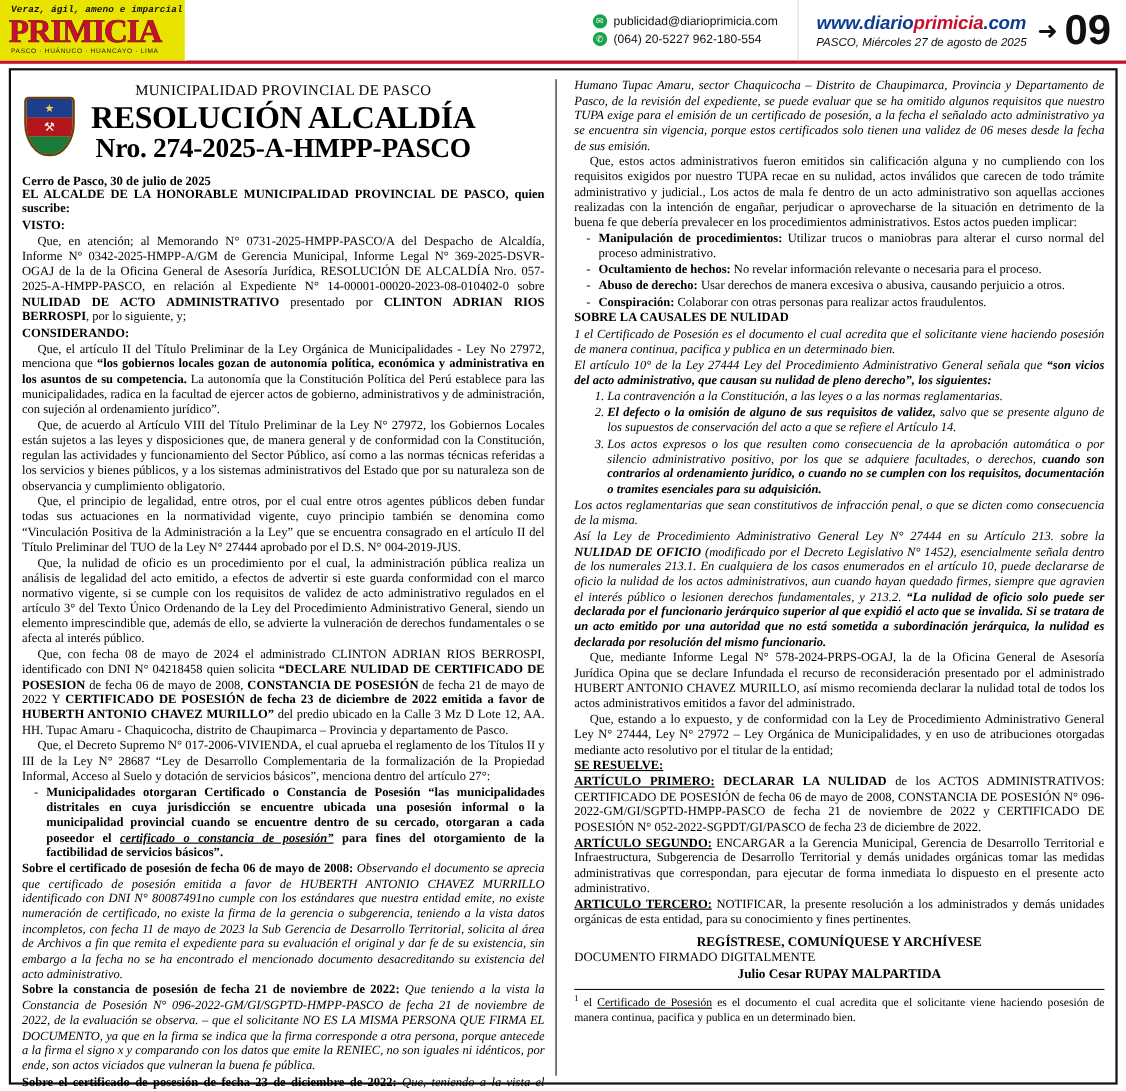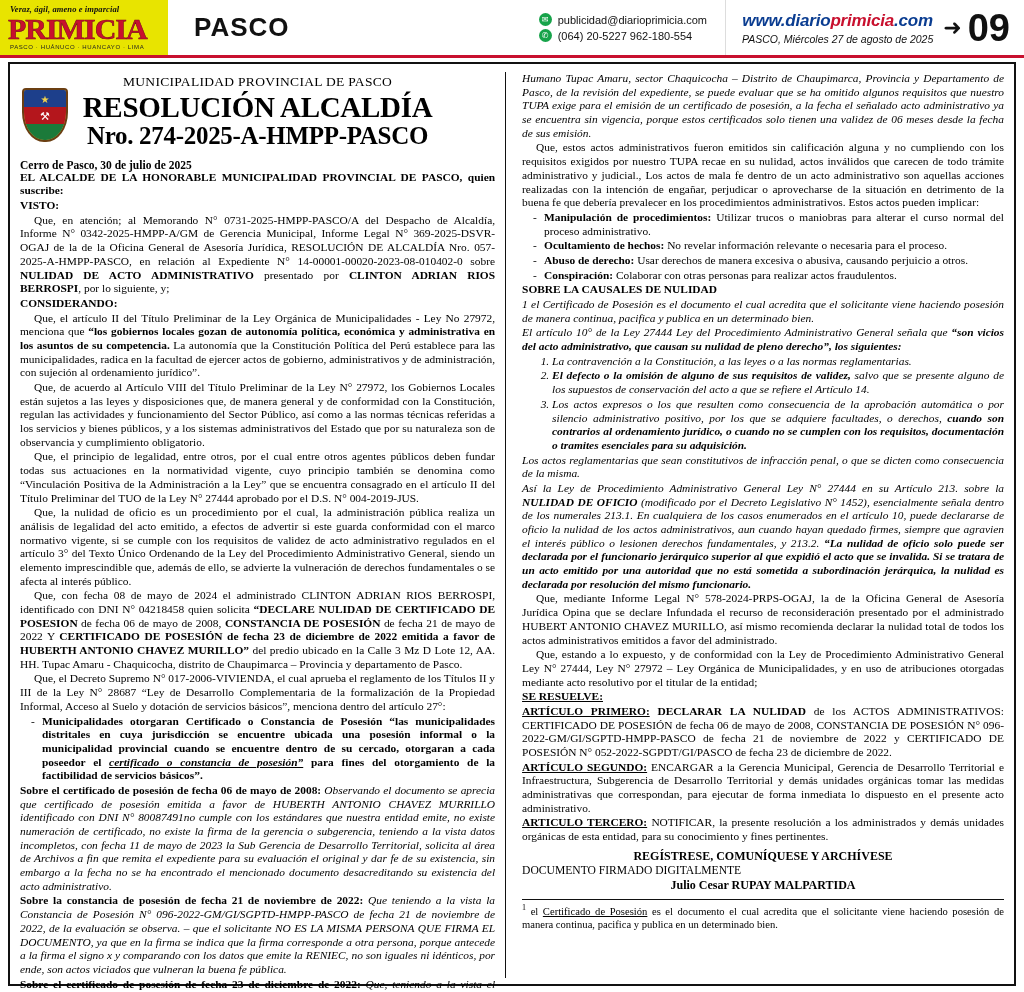--- a/index.html
+++ b/index.html
@@ -24,21 +24,21 @@
   }
   .logo-box {
     width: 170px;
     background: #e8e400;
     position: relative;
     display:flex; flex-direction:column; justify-content:center;
     padding-left:6px;
     border-right: 2px solid #fff;
   }
   .logo-tag {
-    font-family:Liberation Serif, serif;
+    font-family:Liberation Mono, monospace;
     font-size: 8.5px; font-style: italic; font-weight:bold;
     color:#111; letter-spacing:.1px; line-height:1;
     margin-bottom:2px; padding-left:4px;
   }
   .logo-word {
     font-family:"Liberation Serif", serif;
     font-weight:bold; font-size:30px; line-height:.92;
     color:#c8102e;
     -webkit-text-stroke: 0.6px #7a0b1c;
     letter-spacing:-1px;
@@ -167,21 +167,20 @@
 
 <div class="page">
 
   <div class="masthead">
     <div class="logo-box">
       <div class="logo-tag">Veraz, ágil, ameno e imparcial</div>
       <div class="logo-word">PRIMICIA</div>
       <div class="logo-sub">PASCO · HUÁNUCO · HUANCAYO · LIMA</div>
     </div>
 
-    <div class="section-name">PASCO</div>
 
     <div class="contact-col">
       <div class="contact-line">
         <span class="ico-circle mail">✉</span>
         <span>publicidad@diarioprimicia.com</span>
       </div>
       <div class="contact-line">
         <span class="ico-circle">✆</span>
         <span>(064) 20-5227   962-180-554</span>
       </div>

